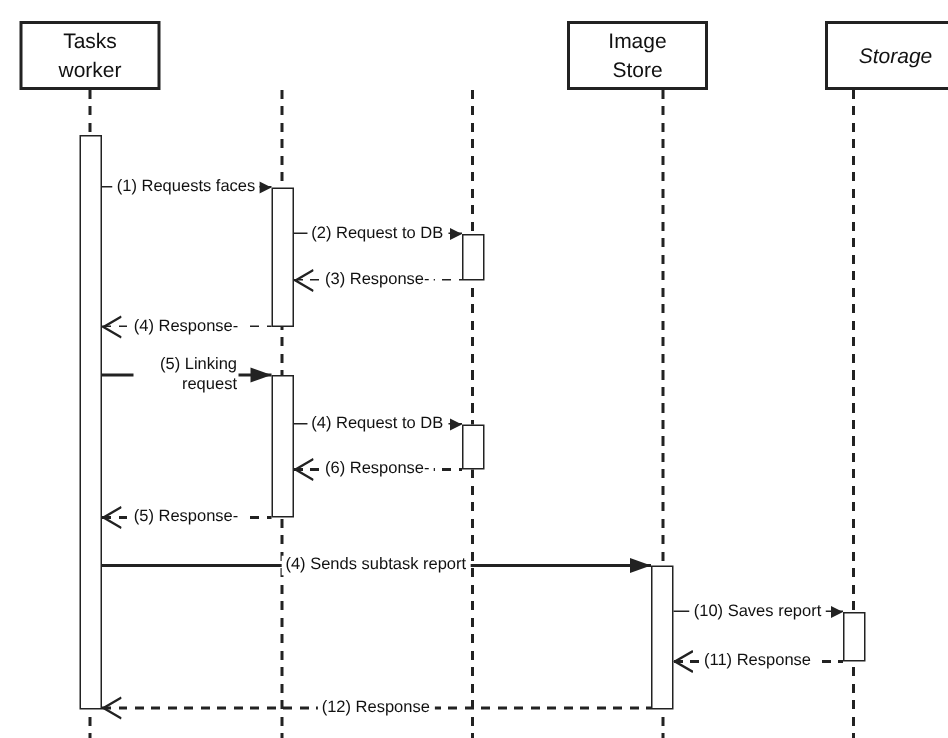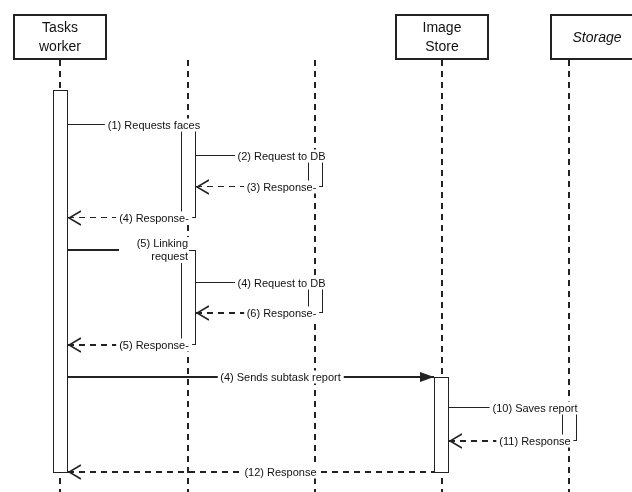--- a/index.html
+++ b/index.html
@@ -31,21 +31,21 @@
   .actor-label {
     max-width: 62px;
     text-align: center;
     font-size: 14px;
     line-height: 19px;
     color: #111;
   }
   .actor-tw  { left: 13px; }
   .actor-f   { left: 141px; }
   .actor-fdb { left: 268px; }
-  .actor-is  { left: 395px; align-items: center; }
+  .actor-is  { left: 378px; align-items: center; }
   .actor-st  { left: 550px; font-style: italic; }
 
   
   .lifeline {
     position: absolute;
     top: 60px;
     height: 432px;
     width: 1.5px;
     background: repeating-linear-gradient(to bottom, var(--stroke) 0 6px, transparent 6px 11px);
     z-index: 1;
@@ -89,21 +89,20 @@
     left: 50%;
     top: 0;
     transform: translate(-50%, -50%);
     background: #fff;
     padding: 0 3px;
     font-size: 11px;
     line-height: 13px;
     white-space: nowrap;
     color: #111;
     text-align: center;
-    margin-left: 30px;
   }
   .msg .label.wrap {
     white-space: normal;
     width: 70px;
     padding: 0 1px;
     text-align: right;
   }
   
   .arrow-small-right {
     position: absolute;

